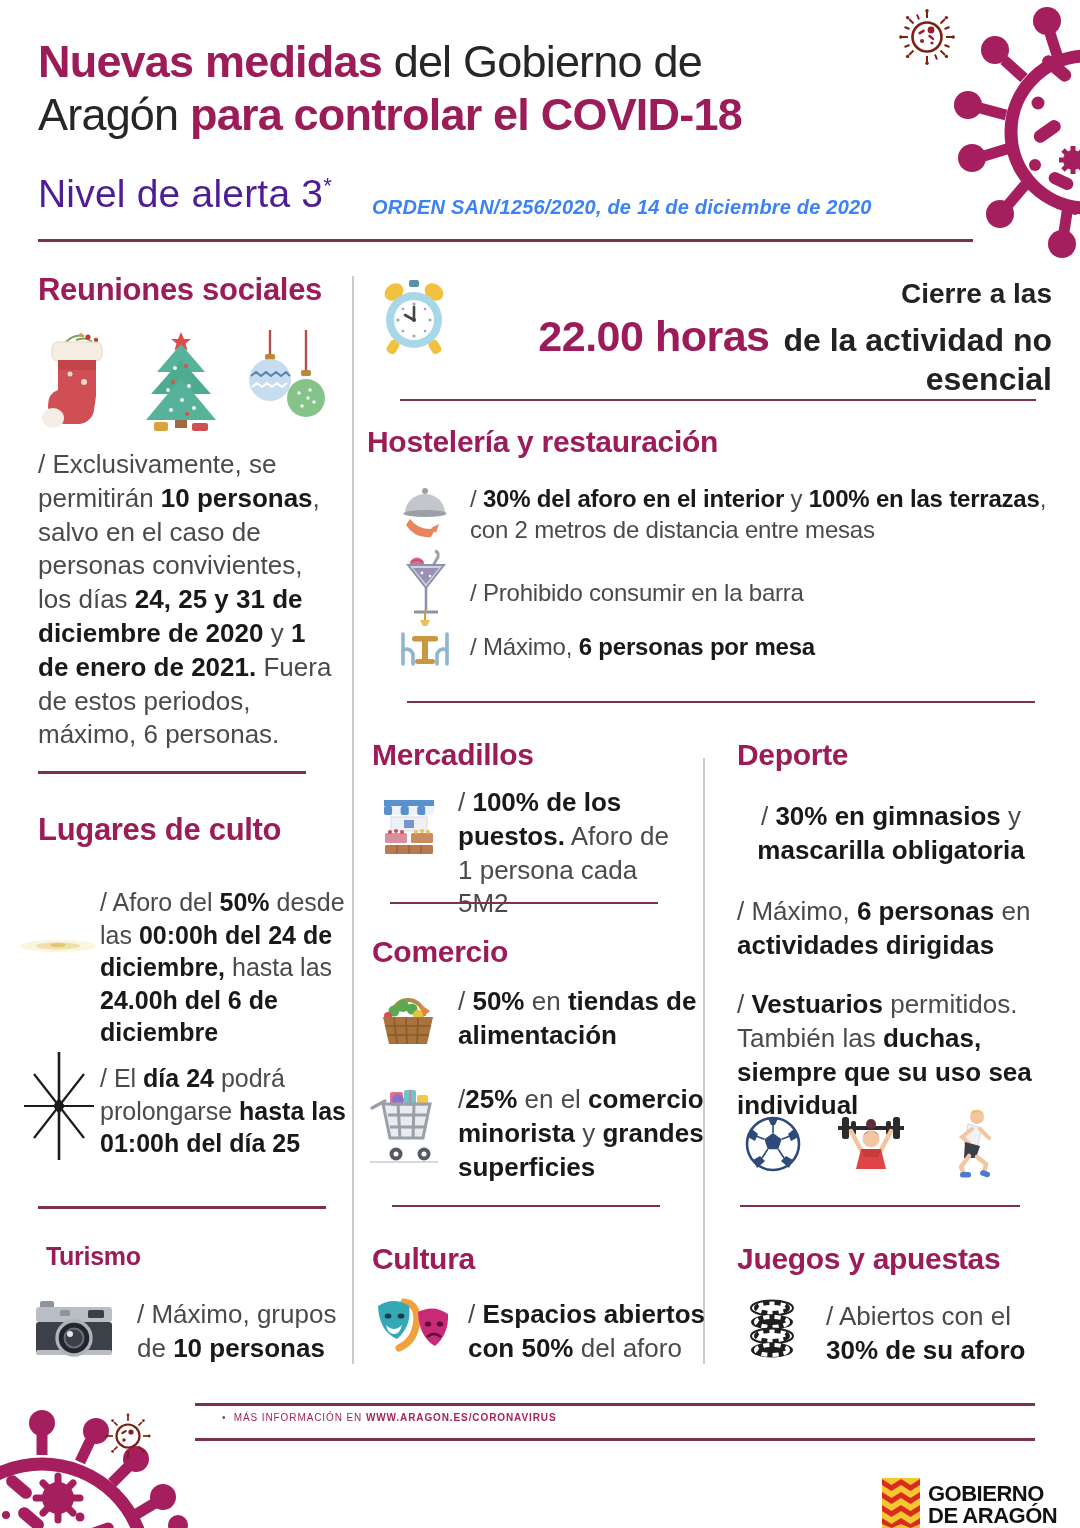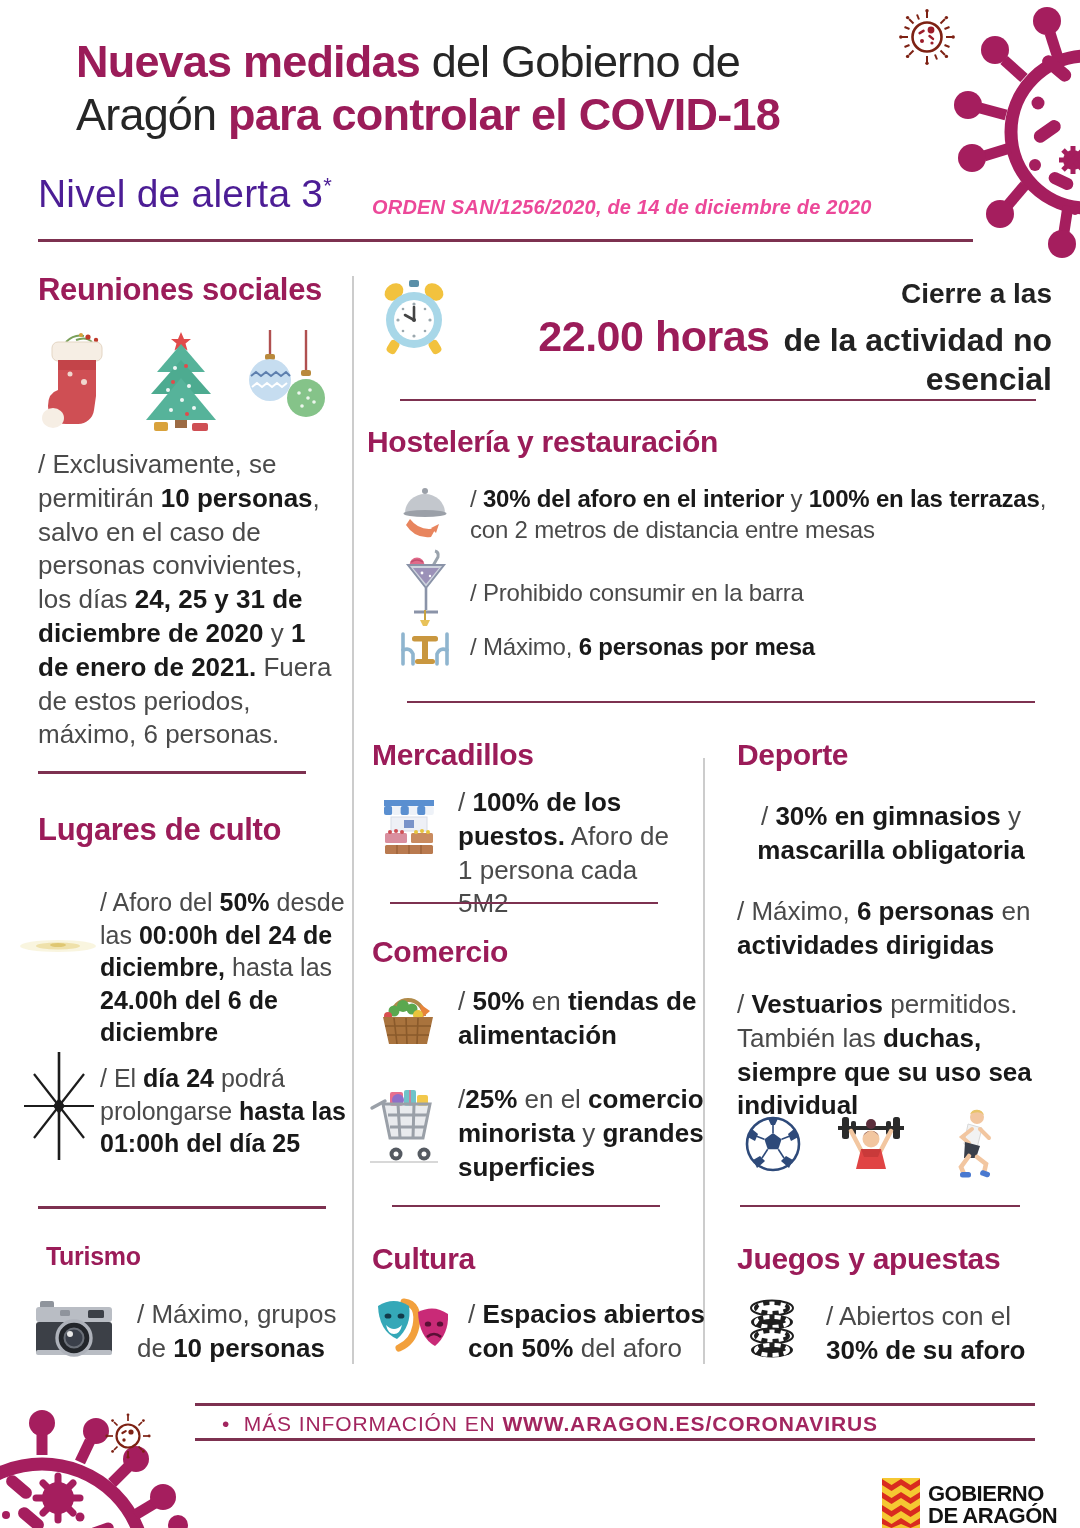--- a/index.html
+++ b/index.html
@@ -9,48 +9,48 @@
     font-family:"Liberation Sans","DejaVu Sans",sans-serif;
     -webkit-font-smoothing:antialiased;
   }
   .abs{position:absolute;}
   
   .title{font-size:45px;line-height:1.17;letter-spacing:-0.8px;}
   .t-b{color:#9b1c59;font-weight:800;}
   .t-r{color:#262626;font-weight:400;}
   .alert{font-size:39px;color:#4c1d95;font-weight:400;letter-spacing:0.2px;}
   .alert sup{font-size:22px;}
-  .order{font-size:20px;font-style:italic;font-weight:700;color:#ec4899;letter-spacing:0.2px;}
+  .order{font-size:20px;font-style:italic;font-weight:700;color:#3b82f6;letter-spacing:0.2px;}
   
   .hr{position:absolute;height:2.5px;background:#7d3150;}
   .vr{position:absolute;width:2px;background:#cccccc;}
   
   .sec-h{font-size:30px;font-weight:800;color:#9b1c59;letter-spacing:-0.3px;}
   .tx{color:#4a4a4a;line-height:1.3;}
   .seg.b{font-weight:700;color:#191919;}
   .f26{font-size:26px;}
   .f25{font-size:25px;}
   .f24{font-size:24px;letter-spacing:-0.2px;}
   
   .closure-intro{font-size:28px;font-weight:700;color:#222;}
   .closure-time{font-size:43px;font-weight:800;color:#9b1c59;letter-spacing:-0.5px;}
   .closure-detail{font-size:32px;font-weight:700;color:#222;margin-left:14px;}
   
-  .finfo{font-size:21px;letter-spacing:0.9px;color:#a2255f;}
+  .finfo{font-size:10px;letter-spacing:0.9px;color:#a2255f;}
   .finfo .pre{font-weight:500;}
   .finfo .url{font-weight:800;cursor:pointer;}
   .logo-text{font-size:22px;font-weight:800;color:#121212;line-height:0.98;letter-spacing:-0.5px;}
   .icons-row{display:flex;align-items:flex-start;}
 </style>
 </head>
 <body>
 
 <div id="canvas">
 
-  <div class="abs title" style="left:38px;top:36px;width:880px;margin-left:38px;">
+  <div class="abs title" style="left:38px;top:36px;width:880px;">
     <div><span class="t-b seg">Nuevas medidas</span><span class="t-r seg"> del Gobierno de</span></div>
     <div><span class="t-r seg">Aragón </span><span class="t-b seg">para controlar el COVID-18</span></div>
   </div>
 
   <div class="abs alert" style="left:38px;top:172px;"><span class="seg">Nivel de alerta 3</span><sup class="seg">*</sup></div>
 
   <div class="abs order" style="left:372px;top:196px;">ORDEN SAN/1256/2020, de 14 de diciembre de 2020</div>
 
   <div class="abs" style="left:898px;top:8px;">
     <svg width="58" height="58" viewBox="0 0 58 58">

